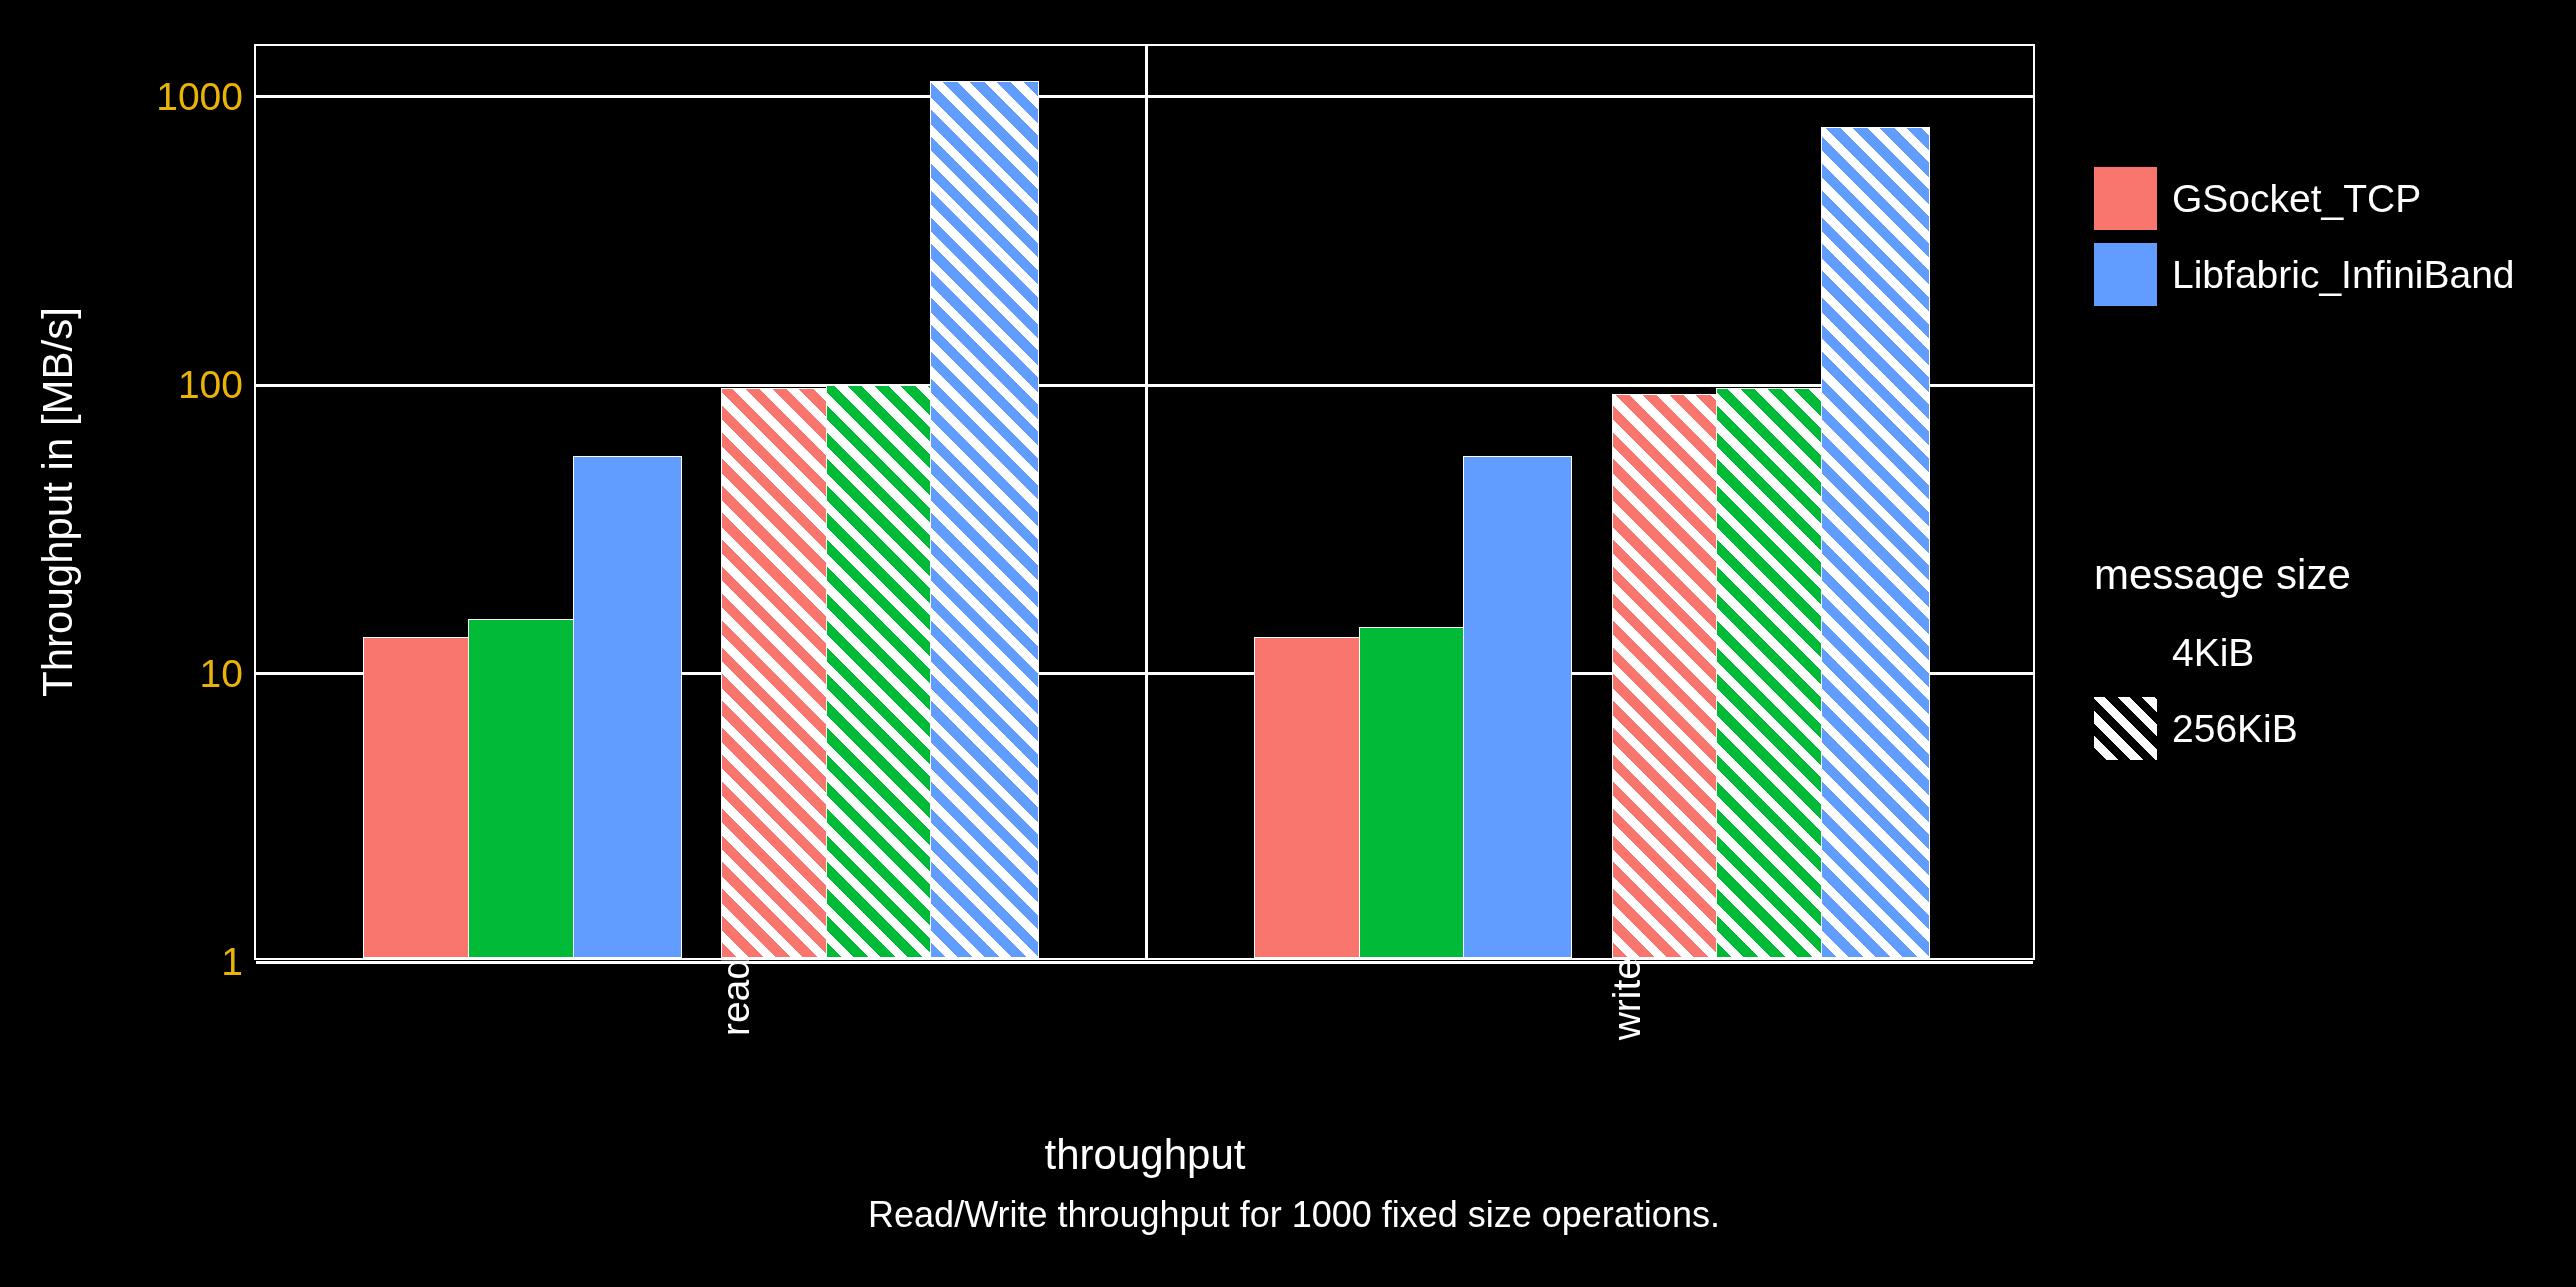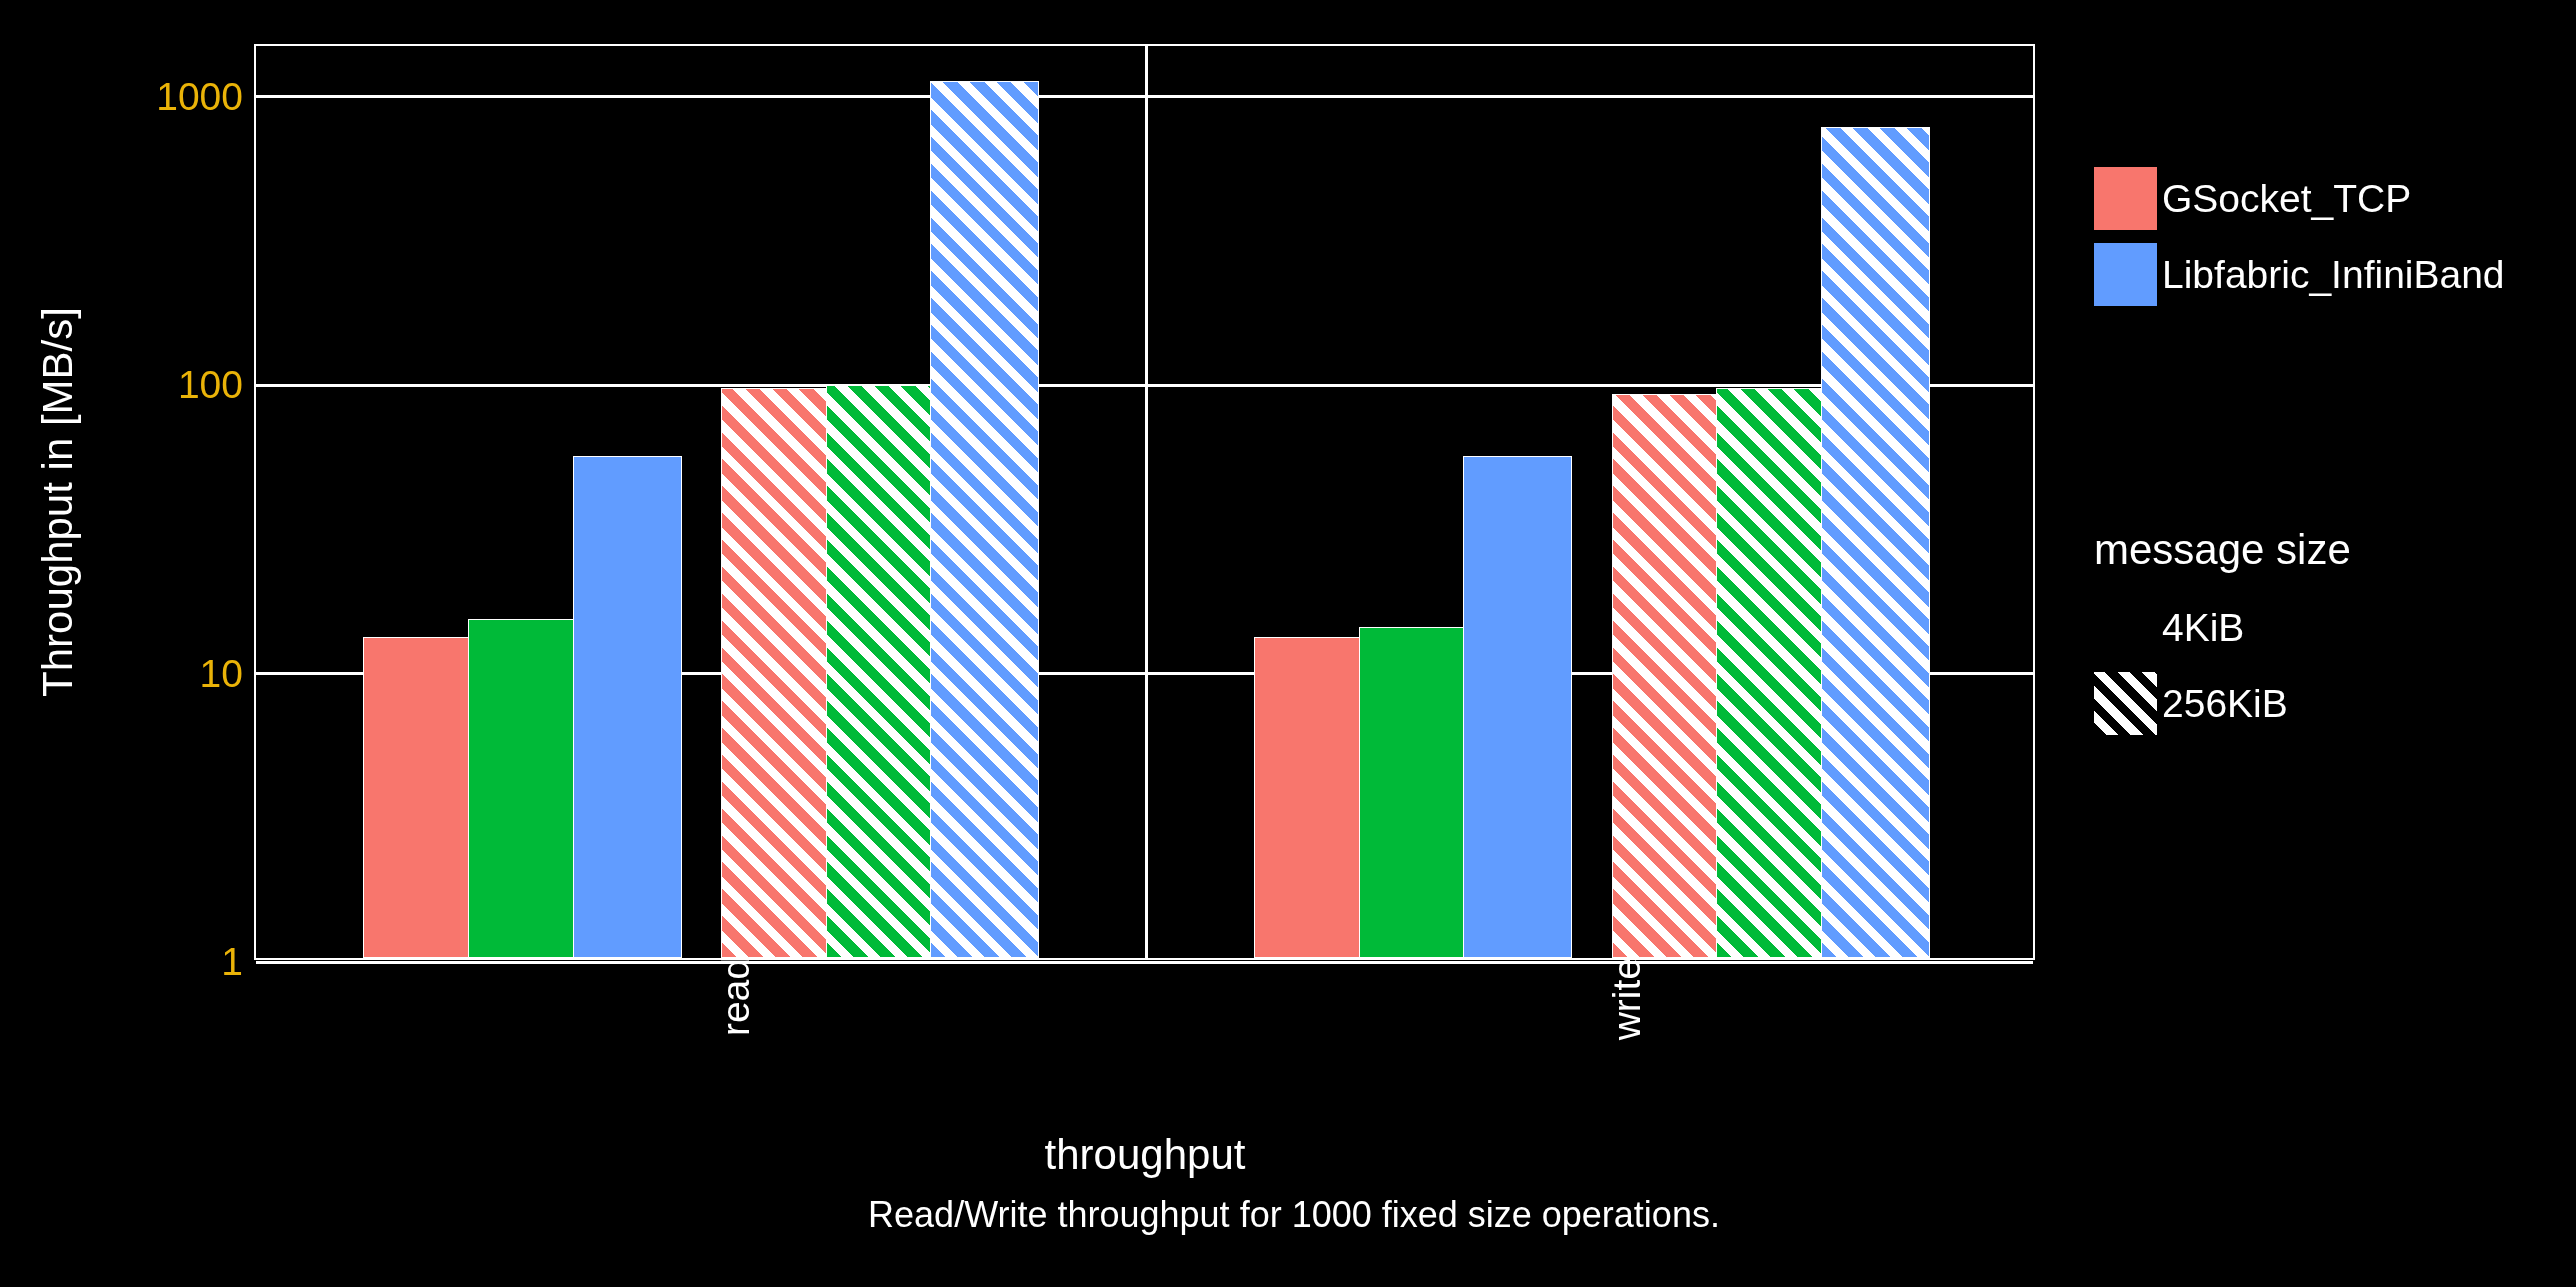--- a/index.html
+++ b/index.html
@@ -100,32 +100,32 @@
     top: 167px;
     font-size: 39px;
   }
   .legend-title {
     font-size: 42px;
     margin-bottom: 22px;
   }
   .legend-row {
     display: flex;
     align-items: center;
-    gap: 5px;
+    gap: 15px;
     margin-bottom: 13px;
   }
   .legend-swatch {
     width: 63px;
     height: 63px;
     position: relative;
   }
   .legend2 {
     position: absolute;
     left: 2094px;
-    top: 526px;
+    top: 551px;
     font-size: 39px;
   }
   .swatch-stripe {
     position: relative;
     background: #000;
   }
   .swatch-stripe::after {
     content: "";
     position: absolute;
     inset: 0;

